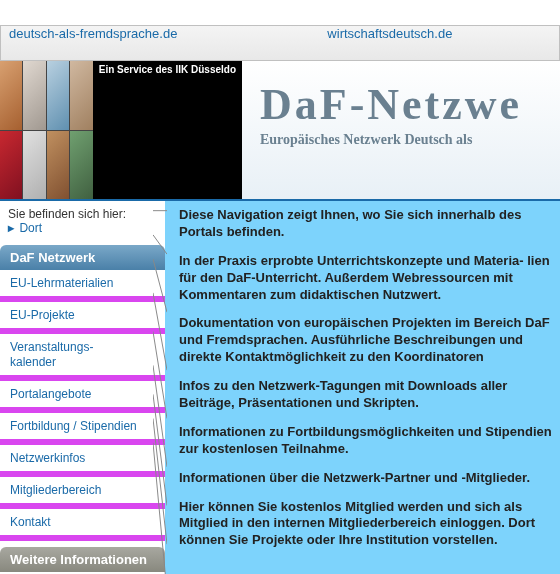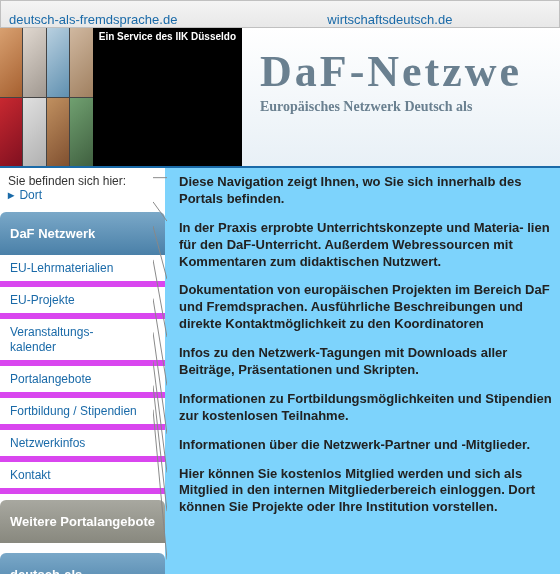--- a/index.html
+++ b/index.html
@@ -7,25 +7,26 @@
     font-family: Verdana, Arial, sans-serif;
     font-size: 12px;
     background: #ffffff;
     width: 560px;
     height: 574px;
     overflow: hidden;
   }
   .topbar {
     background: linear-gradient(to bottom, #f4f4f4, #e8e8e8);
     border: 1px solid #c0c0c0;
-    height: 28px;
-    display: flex;
-    align-items: flex-end;
+    height: 36px;
+    display: flex;
+    align-items: flex-start;
     padding: 0 8px;
     gap: 150px;
+    margin-top: 25px;
   }
   .topbar a {
     color: #1a6aa8;
     text-decoration: none;
     font-size: 13px;
   }
   .header {
     height: 140px;
     display: flex;
     border-bottom: 2px solid #1a6aa8;
@@ -104,21 +105,21 @@
   }
   .bc-link {
     color: #1a6aa8;
     text-decoration: none;
   }
   .nav-header {
     background: linear-gradient(to bottom, #7aa8c8, #4a80a8);
     color: #fff;
     font-weight: bold;
     font-size: 13px;
-    padding: 14px 10px;
+    padding: 5px 10px;
     border-radius: 6px 6px 0 0;
     margin-top: 6px;
   }
   .nav-header.grey {
     background: linear-gradient(to bottom, #a8a8a0, #88887e);
   }
   .nav-item {
     display: block;
     color: #1a6aa8;
     text-decoration: none;
@@ -188,23 +189,24 @@
     </div>
 
     <div class="nav-header">DaF Netzwerk</div>
     <a href="#" class="nav-item">EU-Lehrmaterialien</a>
     <a href="#" class="nav-item">EU-Projekte</a>
     <a href="#" class="nav-item" style="white-space:pre-line;">Veranstaltungs-
 kalender</a>
     <a href="#" class="nav-item">Portalangebote</a>
     <a href="#" class="nav-item">Fortbildung / Stipendien</a>
     <a href="#" class="nav-item">Netzwerkinfos</a>
+    <a href="#" class="nav-item">Mitgliederbereich</a>
     <a href="#" class="nav-item">Kontakt</a>
 
-    <div class="nav-header grey">Weitere Portalangebote</div>
+    <div class="nav-header grey">Weitere Informationen</div>
 
     <div class="nav-header" style="margin-top:10px;">deutsch-als-</div>
   </div>
 
   <div class="desc-area">
     <svg class="connector-svg" viewBox="0 0 14 420" preserveAspectRatio="none">
       <path d="M0 10 L14 10" stroke="#888" stroke-width="1" fill="none"></path>
       <path d="M0 35 L14 55" stroke="#888" stroke-width="1" fill="none"></path>
       <path d="M0 60 L14 115" stroke="#888" stroke-width="1" fill="none"></path>
       <path d="M0 95 L14 175" stroke="#888" stroke-width="1" fill="none"></path>

